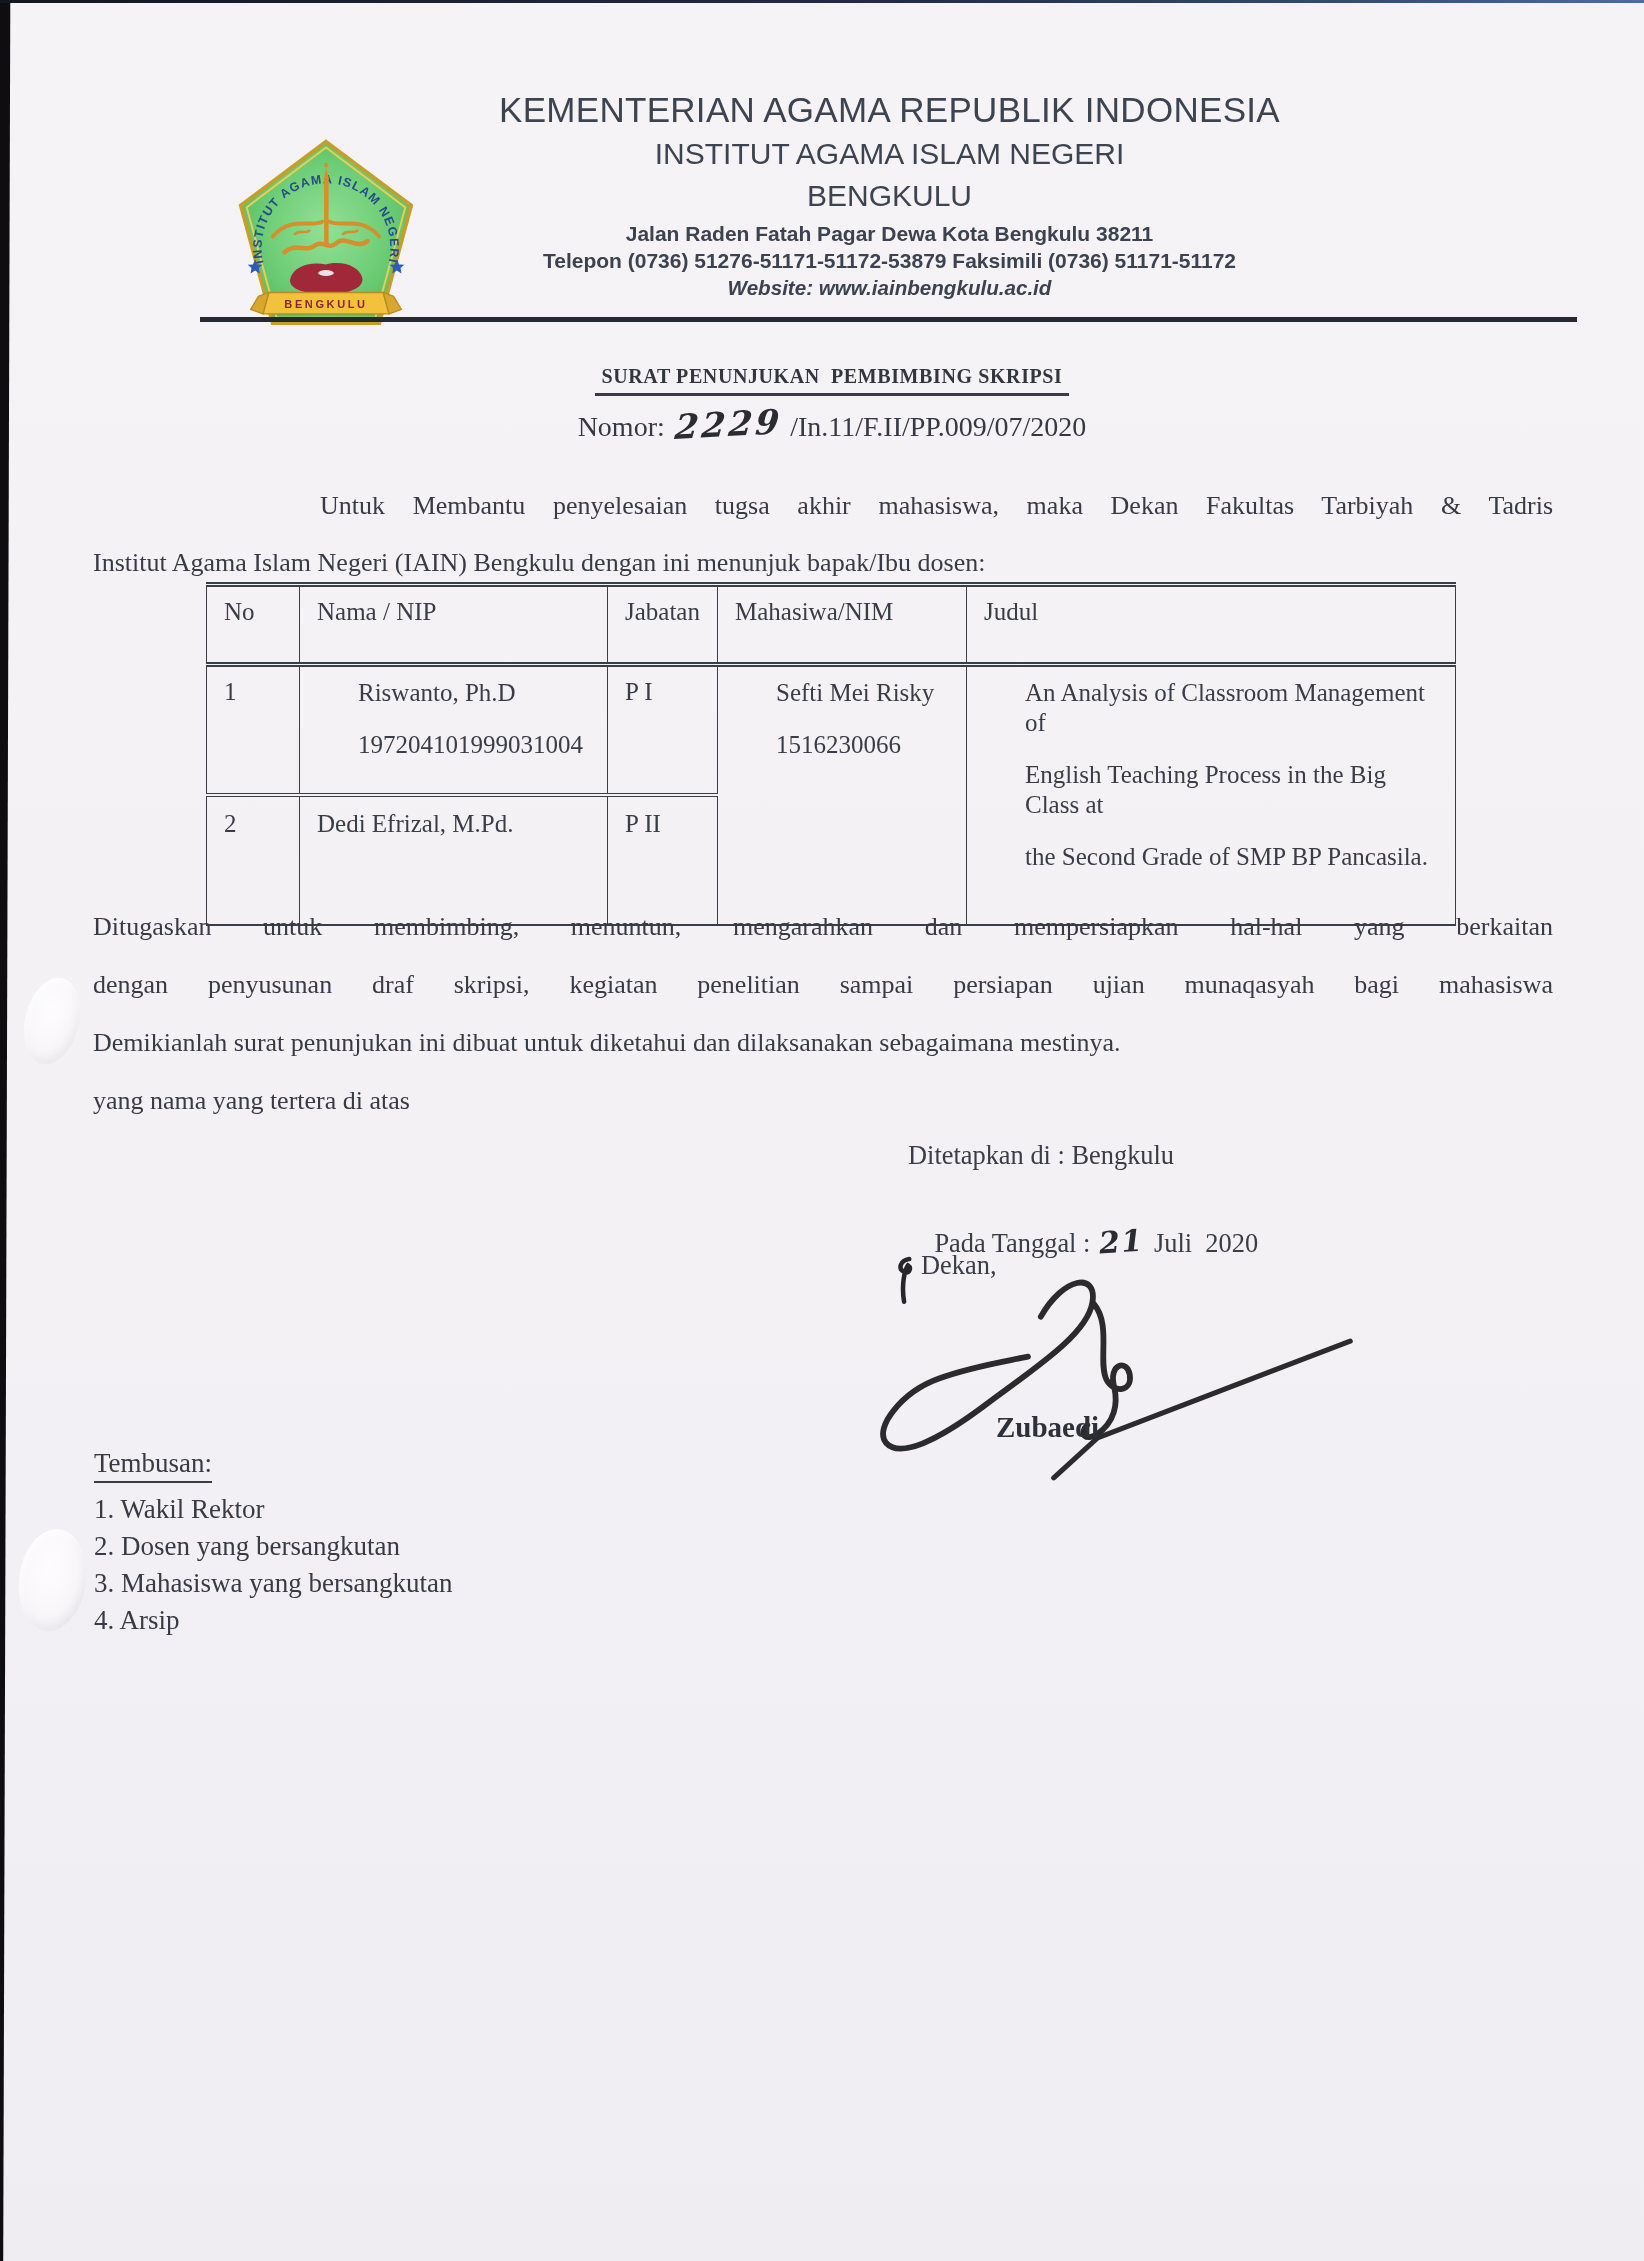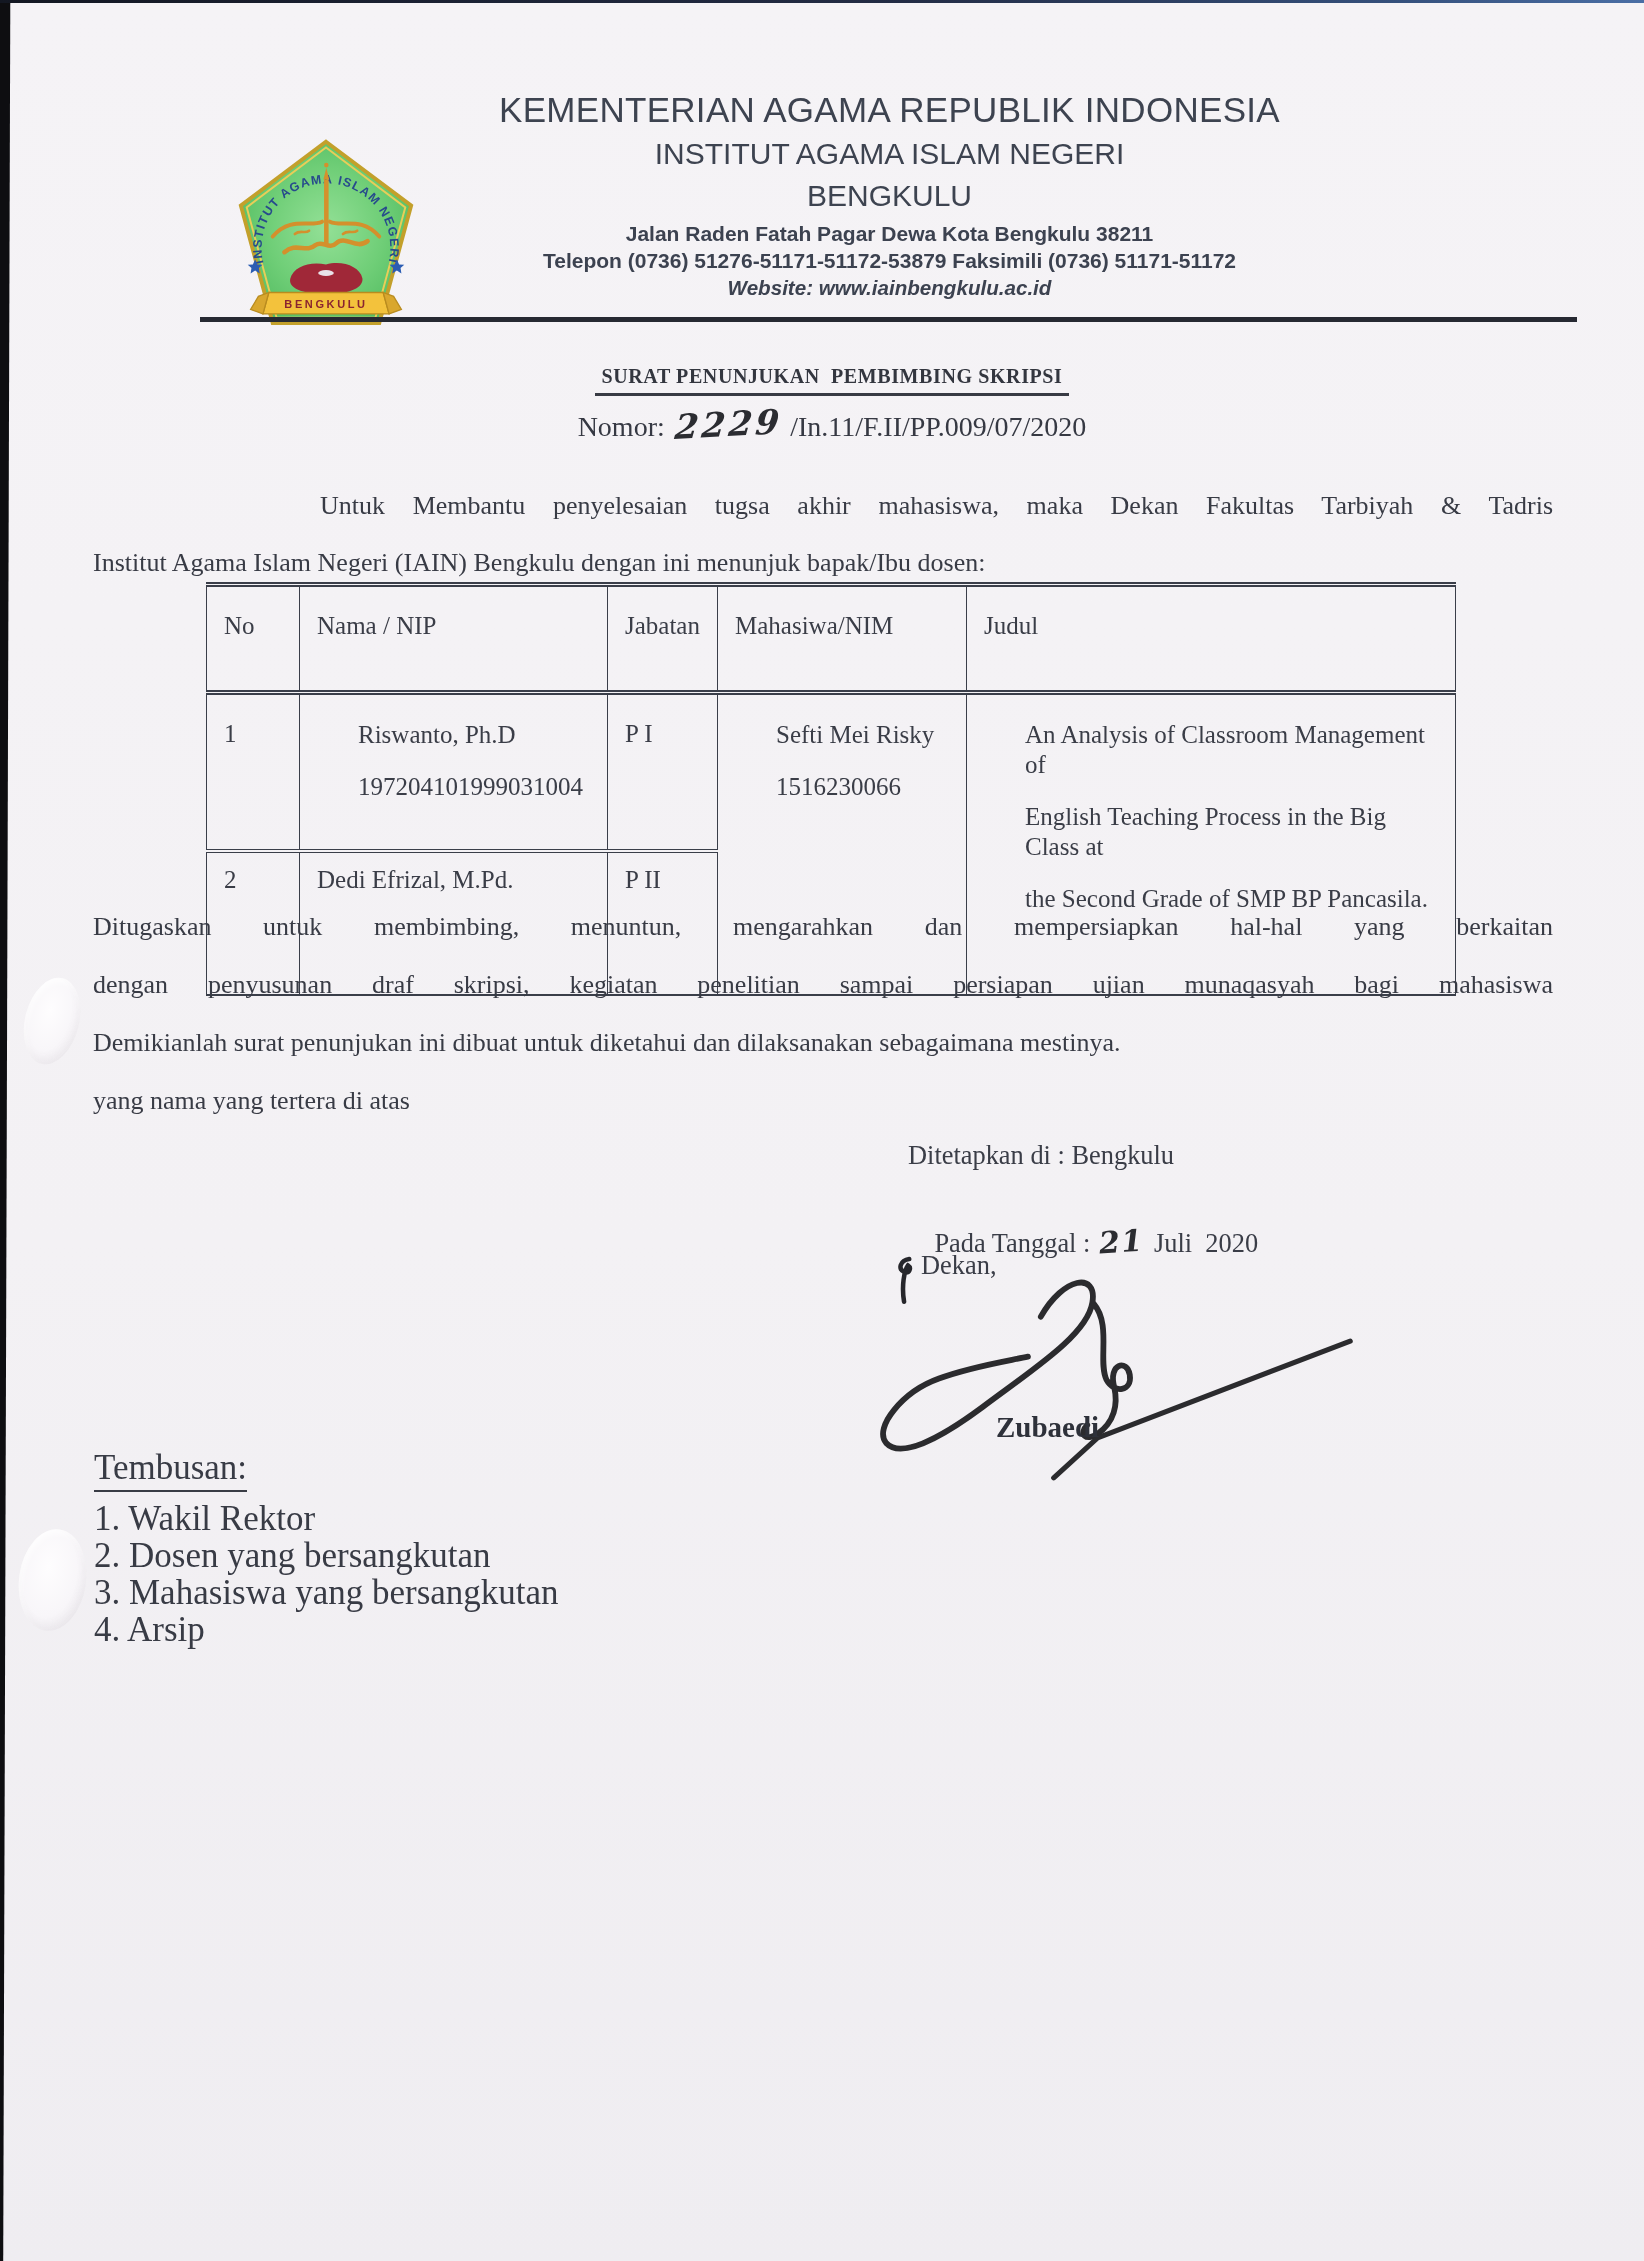--- a/index.html
+++ b/index.html
@@ -48,37 +48,37 @@
   .para .jline { text-align:justify; text-align-last:justify; }
   .opening { top:477px; line-height:57px; }
   .opening .indent { text-indent:227px; }
   .assignment { top:898px; line-height:58px; }
 
   
   table.sup { position:absolute; left:206px; top:582px; width:1248px;
     border-collapse:collapse; table-layout:fixed; font-size:25px; color:#3a3d47;
     border:1.9px solid #3a3e49; border-top:5.8px double #3a3e49; border-bottom:2.6px solid #3a3e49; }
   table.sup th, table.sup td { border-left:1.9px solid #3a3e49; border-right:1.9px solid #3a3e49;
-    vertical-align:top; text-align:left; padding:25px 17px; font-weight:normal; }
+    vertical-align:top; text-align:left; padding:11px 17px; font-weight:normal; }
   table.sup th { height:53px; border-bottom:5.2px double #3a3e49; }
   tr.r1 td { height:104px; }
   tr.r1 td.sep { border-bottom:4.5px double #3a3e49; }
   tr.r2 td { height:103px; padding-top:13px; }
   .tline { line-height:30px; margin-bottom:22px;margin-left:41px; }
 
   
   .place-line { position:absolute; left:908px; top:1140px; font-size:26.4px;text-align:center; }
   .date-line  { position:absolute; left:908px; top:1193px; font-size:26.4px; white-space:pre-wrap; }
   .dean-line  { position:absolute; left:921px; top:1250px; font-size:26.4px; }
   .pen-mark   { position:absolute; left:895px; top:1255px; width:22px; height:52px; }
   .sig        { position:absolute; left:841px; top:1265px; width:535px; height:240px; }
   .signer     { position:absolute; left:996px; top:1411px; font-size:29px; font-weight:bold; color:#2e313a; }
 
   
-  .tembusan { position:absolute; left:94px; top:1448px; font-size:35px; color:#383b45; }
+  .tembusan { position:absolute; left:94px; top:1448px; font-size:27px; color:#383b45; }
   .tembusan-heading { display:inline-block; border-bottom:2.6px solid #393c45; padding-bottom:1.9px; }
   .tembusan-list { margin:7.7px 0 0 0; padding:0; list-style:none; line-height:37px; }
 </style>
 </head>
 <body>
 
 <div class="page">
 
   <div class="edge-left"></div>
   <div class="edge-top"></div>

